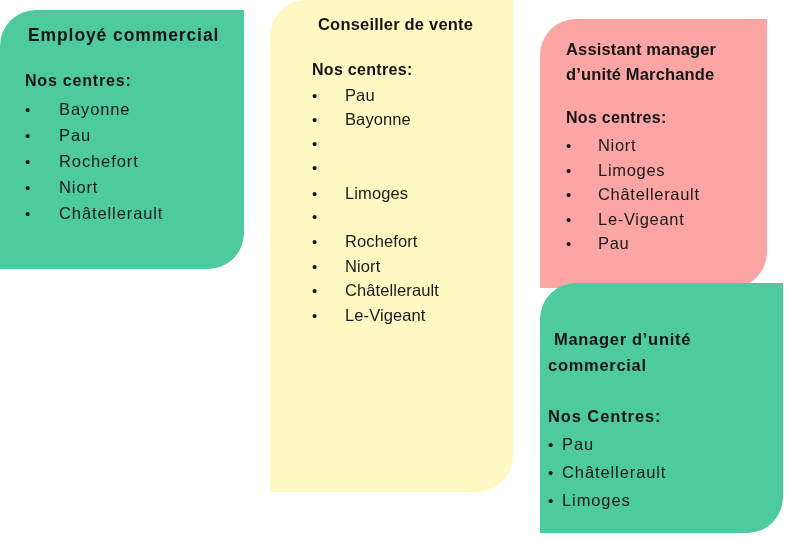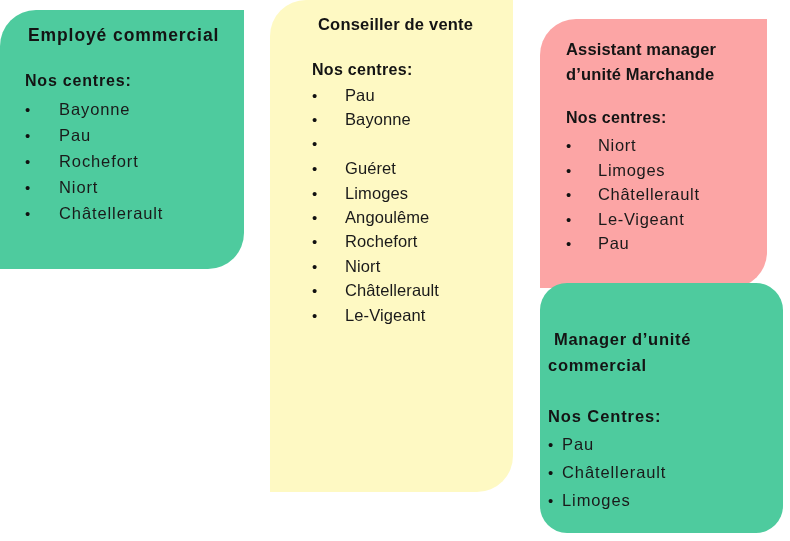--- a/index.html
+++ b/index.html
@@ -22,21 +22,21 @@
   .card {
     position: absolute;
     background: #4ecb9e;
     border-radius: 36px 0 36px 0;
     box-sizing: border-box;
   }
   
   #card-employe-commercial { left: 0px;   top: 10px;  width: 244px; height: 259px; }
   #card-conseiller-vente   { left: 270px; top: 0px;   width: 243px; height: 492px; }
   #card-assistant-manager  { left: 540px; top: 0px;   width: 227px; height: 269px; }
-  #card-manager-unite      { left: 540px; top: 283px; width: 243px; height: 250px; border-radius: 27px; }
+  #card-manager-unite      { left: 540px; top: 283px; width: 243px; height: 250px; }
 
   .card-title {
     font-weight: bold;
     color: #141414;
     letter-spacing: 0.2px;
   }
   .section-label {
     font-weight: bold;
     color: #141414;
     letter-spacing: 0.2px;
@@ -206,29 +206,27 @@
       </li>
       <li>
         <span class="bullet">•</span>
         <span class="name">Bayonne</span>
       </li>
       <li>
         <span class="bullet">•</span>
       </li>
       <li>
         <span class="bullet">•</span>
-        <span class="name">Guéret</span>
       </li>
       <li>
         <span class="bullet">•</span>
         <span class="name">Limoges</span>
       </li>
       <li>
         <span class="bullet">•</span>
-        <span class="name">Angoulême</span>
       </li>
       <li>
         <span class="bullet">•</span>
         <span class="name">Rochefort</span>
       </li>
       <li>
         <span class="bullet">•</span>
         <span class="name">Niort</span>
       </li>
       <li>

